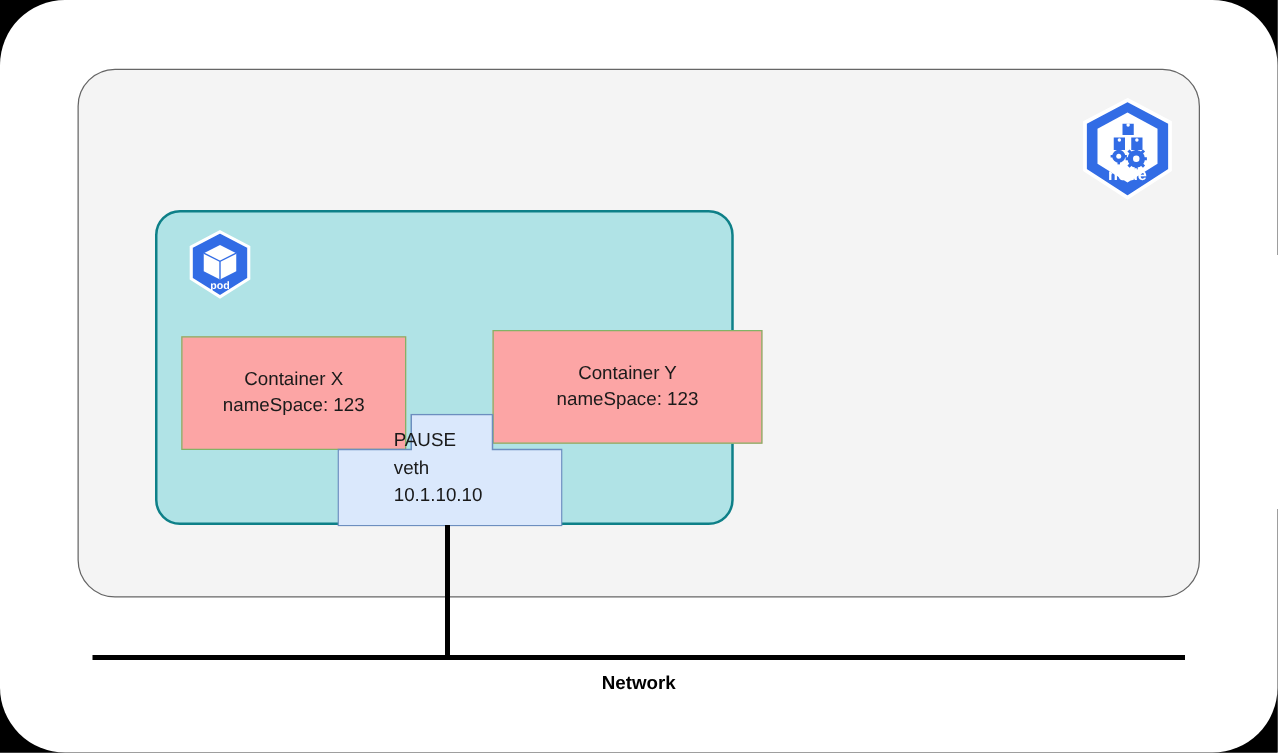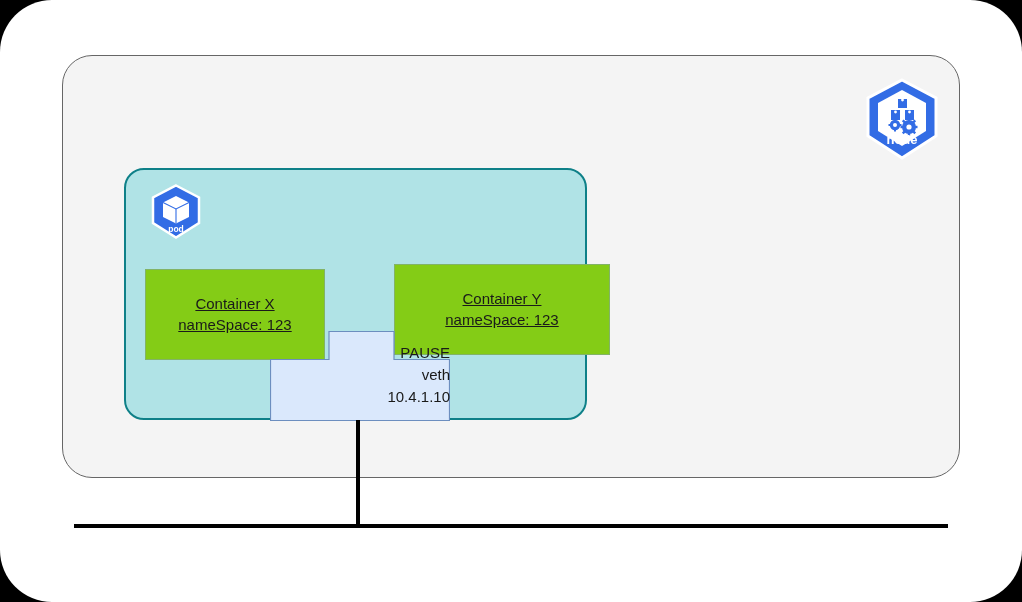--- a/index.html
+++ b/index.html
@@ -47,32 +47,31 @@
     height: 252px;
     background: #b0e3e6;
     border: 2px solid #0e8088;
     border-radius: 20px;
     box-sizing: border-box;
   }
 
   
   .container-box {
     position: absolute;
-    background: #84cc16;
+    background: #fca5a5;
     border: 1px solid #82b366;
     box-sizing: border-box;
     display: flex;
     flex-direction: column;
     align-items: center;
     justify-content: center;
     font-size: 15px;
     color: #1a1a1a;
     line-height: 1.35;
     text-align: center;
-    text-decoration: underline;
   }
   #container-x { left: 145px; top: 269px; width: 180px; height: 91px; }
   #container-y { left: 394px; top: 264px; width: 216px; height: 91px; }
 
   
   #pause-shape {
     position: absolute;
     left: 270px;
     top: 331px;
     width: 180px;
@@ -80,21 +79,21 @@
   }
   #pause-shape svg { display: block; }
   #pause-labels {
     position: absolute;
     left: 270px;
     top: 331px;
     width: 180px;
     height: 90px;
     display: flex;
     flex-direction: column;
-    align-items: flex-end;
+    align-items: flex-start;
     justify-content: flex-start;
     padding-top: 11px;
     box-sizing: border-box;
     font-size: 15px;
     color: #1a1a1a;
     line-height: 1.45;
     pointer-events: none;
     padding-left: 45px;
   }
 
@@ -216,19 +215,20 @@
   </div>
 
   <div id="pause-shape">
     <svg width="180" height="90" viewBox="0 0 180 90">
       <path d="M 59,0.5 L 124,0.5 L 124,28.5 L 179.5,28.5 L 179.5,89.5 L 0.5,89.5 L 0.5,28.5 L 59,28.5 Z" fill="#dae8fc" stroke="#6c8ebf" stroke-width="1.2"></path>
     </svg>
   </div>
   <div id="pause-labels">
     <span>PAUSE</span>
     <span>veth</span>
-    <span>10.4.1.10</span>
+    <span>10.1.10.10</span>
   </div>
 
   <div id="wire-vertical"></div>
   <div id="network-line"></div>
+  <div id="network-label">Network</div>
 
 </div>
 
 </body></html>

